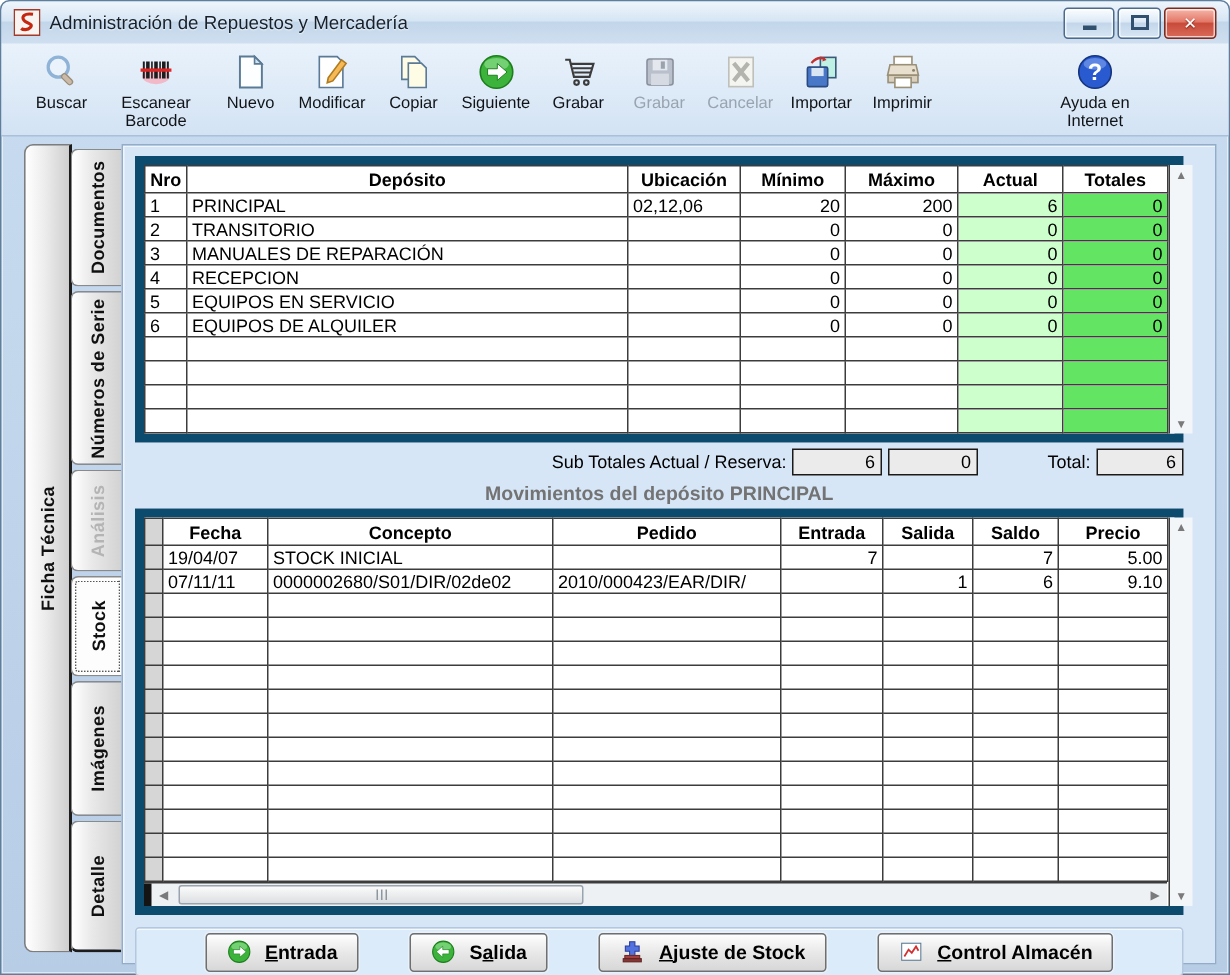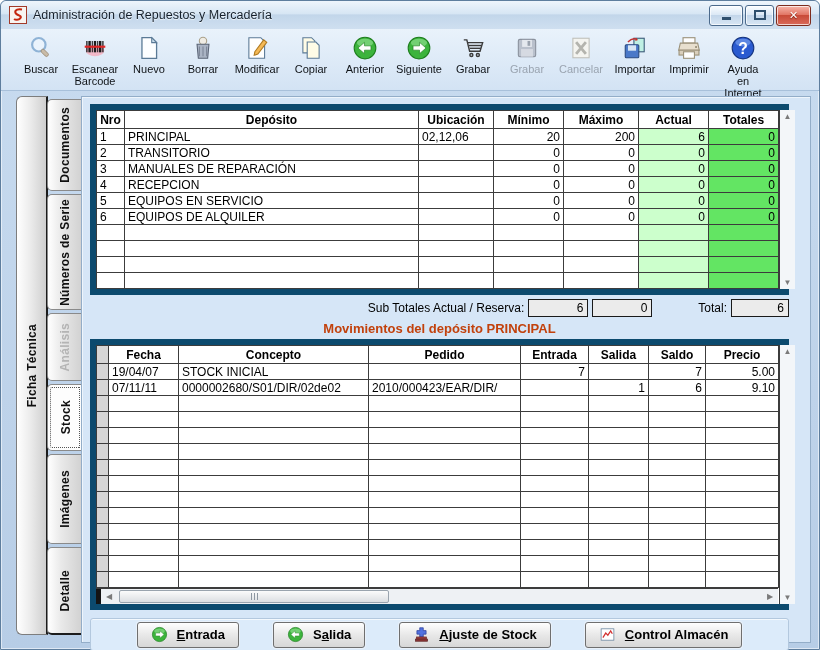--- a/index.html
+++ b/index.html
@@ -79,21 +79,21 @@
     background:linear-gradient(#fbfbfb,#dcdfe2);display:flex;align-items:center;justify-content:center;}
   .grip{width:1px;height:7px;background:#8d97a1;box-shadow:3px 0 0 #8d97a1,-3px 0 0 #8d97a1;}
   
   .subrow{width:699px;display:flex;align-items:center;height:19px;margin-top:3px;font-size:12px;}
   .sublabel{font-weight:normal;margin-left:auto;}
   .subbox{box-sizing:border-box;border:1px solid #1a1a1a;background:#ebebeb;height:18px;
     font-size:12px;text-align:right;padding:1px 4px 0 2px;}
   .b1{width:60px;margin-left:4px;}.b2{width:60px;margin-left:4px;}
   .tlabel{font-weight:normal;margin-left:46px;}
   .b3{width:58px;margin-left:4px;}
-  .mov-title{width:699px;text-align:center;font-size:13px;font-weight:bold;color:#c2410c;
+  .mov-title{width:699px;text-align:center;font-size:13px;font-weight:bold;color:#737373;
     margin:4px 0 3px 0;}
   
   .footer{width:699px;height:33px;margin-top:8px;box-sizing:border-box;border:1px solid #b3c8de;
     border-radius:3px;background:#dcebfa;box-shadow:inset 0 1px 0 #f4f9fe;
     display:flex;align-items:center;justify-content:center;gap:34px;}
   .fbtn{display:flex;align-items:center;gap:9px;height:26px;padding:0 13px;
     border:1px solid #6f6f6f;border-radius:3px;cursor:default;
     background:linear-gradient(#fefefe,#e8e8e8 50%,#d7d7d7);
     box-shadow:0 0 0 1px #e9f1fa;font-family:inherit;}
   .fbtn .icon,.fbtn .icon svg{width:17px;height:17px;display:block;}
@@ -157,54 +157,34 @@
           <svg viewBox="0 0 24 24">
             <path d="M5.5 2.5 h9 l4.5 4.5 v14.5 h-13.5 z" fill="#fdfeff" stroke="#5b7a96" stroke-width="1.2"></path>
             <path d="M14.5 2.5 v4.5 h4.5 z" fill="#cfe2f0" stroke="#5b7a96"></path>
           </svg>
         </span>
         <span class="tblabel">Nuevo</span>
       </div>
       <div class="tbtn">
         <span class="icon">
           <svg viewBox="0 0 24 24">
-            <circle cx="12" cy="5.5" r="3.4" fill="#efece4" stroke="#aaa089"></circle>
-            <path d="M6.5 8.5 h11 l-1.2 13 h-8.6 z" fill="#aab4c4" stroke="#5a6476"></path>
-            <path d="M8.7 10.5 v9 M12 10.5 v9 M15.3 10.5 v9" stroke="#7d8798" fill="none"></path>
-          </svg>
-        </span>
-        <span class="tblabel">Borrar</span>
-      </div>
-      <div class="tbtn">
-        <span class="icon">
-          <svg viewBox="0 0 24 24">
             <path d="M4.5 2.5 h11 l3.5 3.5 v15.5 h-14.5 z" fill="#fff" stroke="#5b7a96"></path>
             <path d="M10 15.5 L18.2 4.5 l2.8 2.2 L12.8 17.5 l-3.4 1.2 z" fill="#f5b955" stroke="#b07a20"></path>
           </svg>
         </span>
         <span class="tblabel">Modificar</span>
       </div>
       <div class="tbtn">
         <span class="icon">
           <svg viewBox="0 0 24 24">
             <path d="M4.5 2.5 h8 l3 3 v11 h-11 z" fill="#fffce6" stroke="#5b7a96"></path>
             <path d="M8.5 6.5 h8 l3 3 v12 h-11 z" fill="#fffce6" stroke="#5b7a96"></path>
           </svg>
         </span>
         <span class="tblabel">Copiar</span>
-      </div>
-      <div class="tbtn">
-        <span class="icon">
-          <svg viewBox="0 0 24 24">
-            <circle cx="12" cy="12" r="10" fill="#3cb43c" stroke="#1e7e1e"></circle>
-            <ellipse cx="12" cy="7.2" rx="7.5" ry="3.8" fill="#86d986" opacity="0.75"></ellipse>
-            <path d="M17.5 10 h-6 V6.8 L5.5 12 l6 5.2 V14 h6 z" fill="#fff" stroke="#1e7e1e" stroke-width="0.6"></path>
-          </svg>
-        </span>
-        <span class="tblabel">Anterior</span>
       </div>
       <div class="tbtn">
         <span class="icon">
           <svg viewBox="0 0 24 24">
             <circle cx="12" cy="12" r="10" fill="#3cb43c" stroke="#1e7e1e"></circle>
             <ellipse cx="12" cy="7.2" rx="7.5" ry="3.8" fill="#86d986" opacity="0.75"></ellipse>
             <path d="M6.5 10 h6 V6.8 L18.5 12 l-6 5.2 V14 h-6 z" fill="#fff" stroke="#1e7e1e" stroke-width="0.6"></path>
           </svg>
         </span>
         <span class="tblabel">Siguiente</span>

